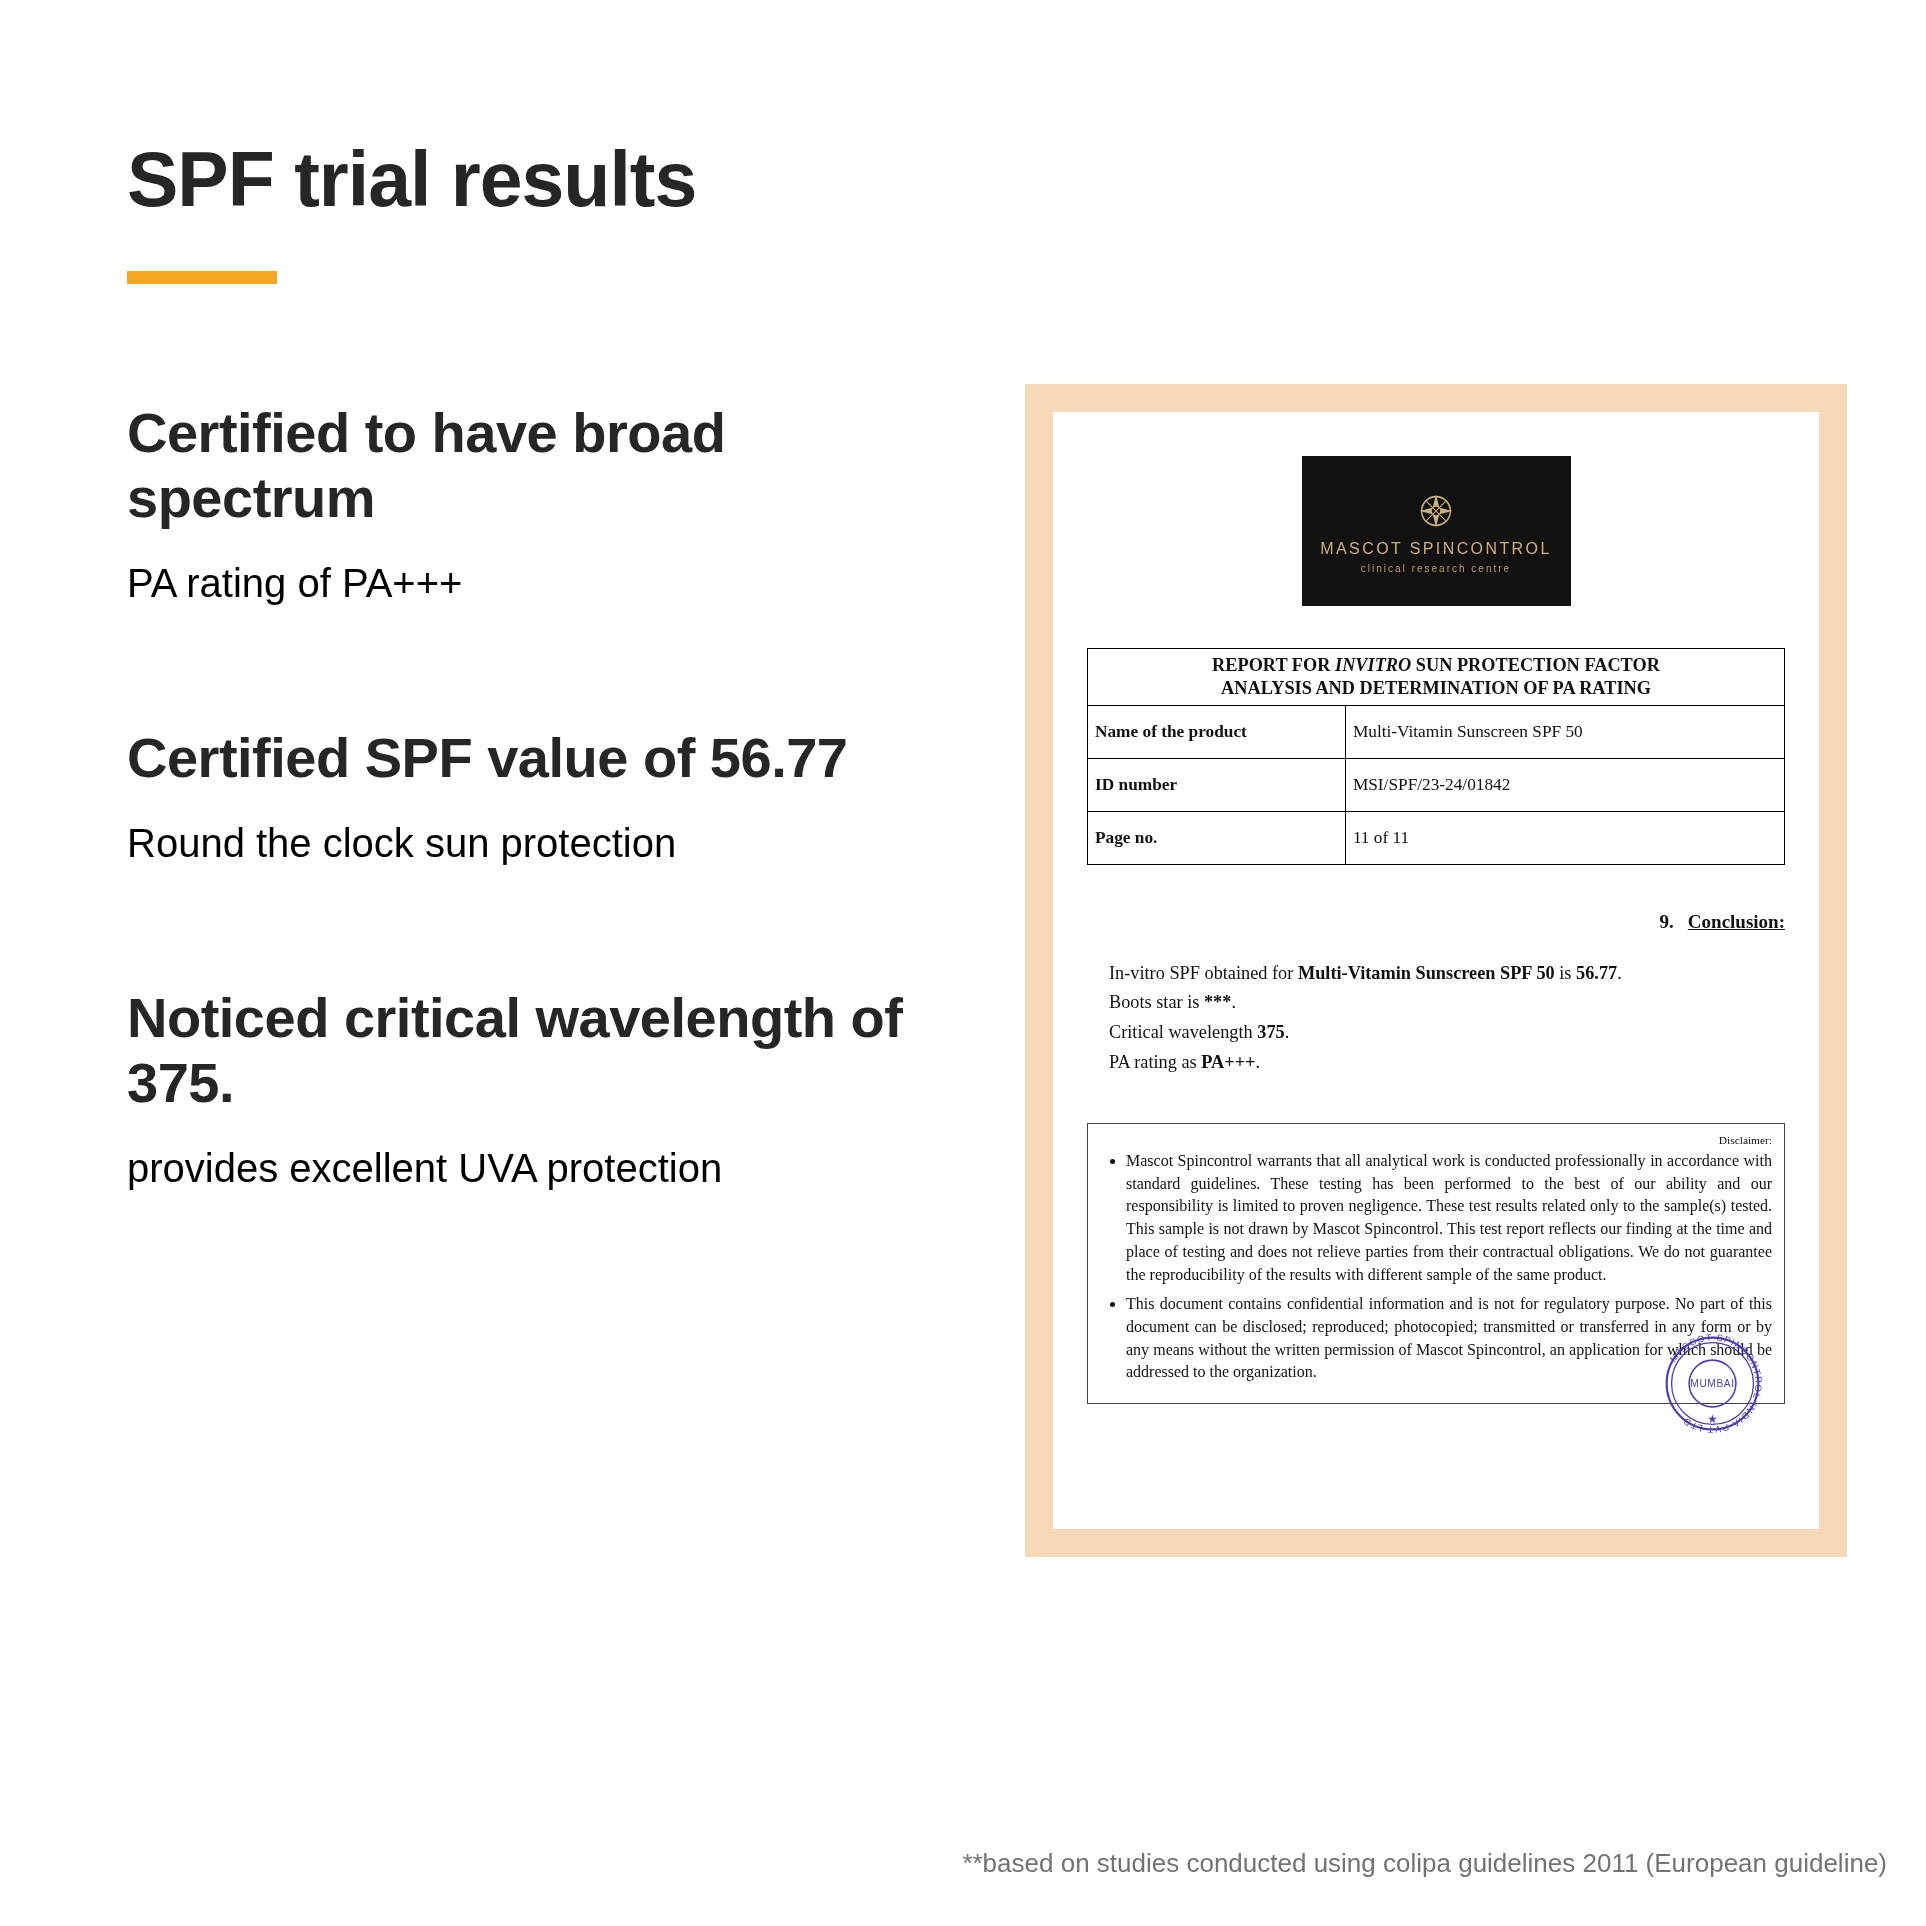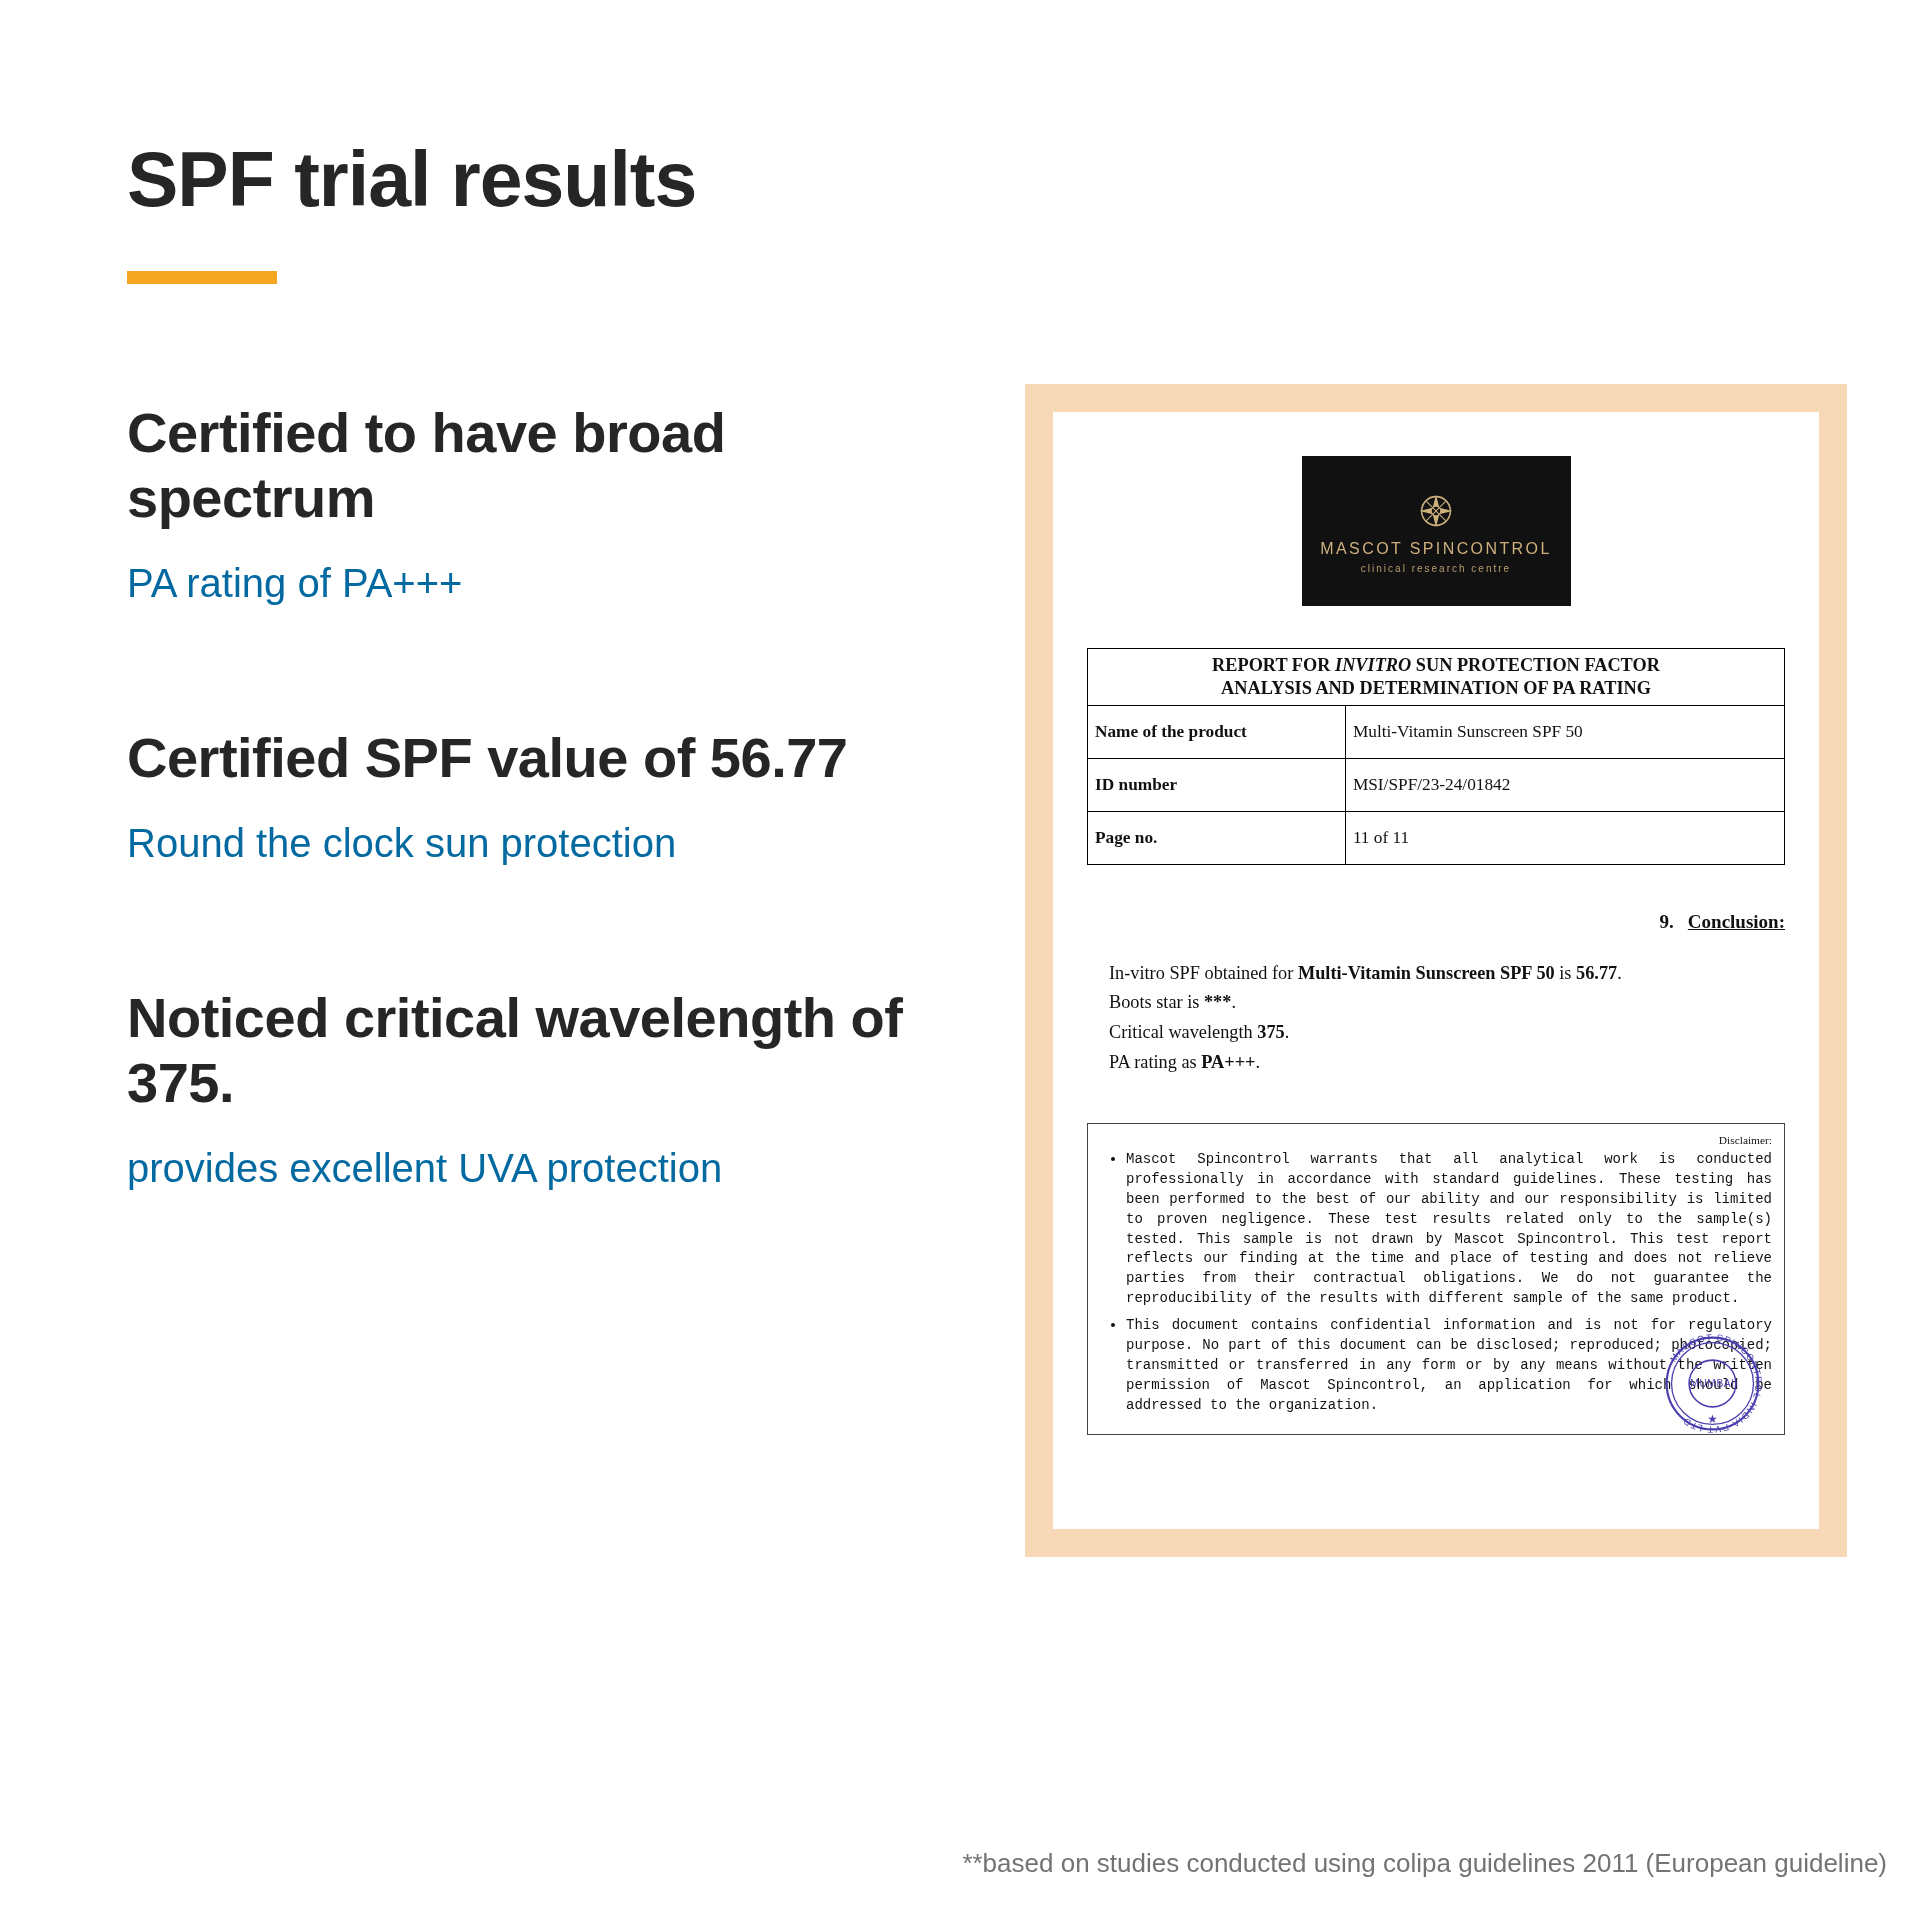--- a/index.html
+++ b/index.html
@@ -46,21 +46,21 @@
     font-weight: bold;
     line-height: 1.16;
     color: #262626;
     margin: 0;
     max-width: 792px;
     letter-spacing: -0.5px;
   }
   .feature-sub {
     font-size: 40px;
     font-weight: 400;
-    color: #0369a1;
+    color: #000000;
     margin: 26px 0 0 0;
     line-height: 1.3;
   }
 
   .footnote {
     position: absolute;
     right: 40px;
     bottom: 48px;
     font-size: 26px;
     color: #737373;
@@ -175,25 +175,24 @@
     font-size: 11.4px;
     font-weight: normal;
     margin: 0 0 4px 12px;
     text-align: right;
   }
   .disclaimer-box ul {
     margin: 0;
     padding-left: 26px;
   }
   .disclaimer-box li {
-    font-size: 14px;
+    font-size: 16px;
     line-height: 1.42;
     text-align: justify;
     margin-bottom: 7px;
-    font-family: Liberation Mono, monospace;
   }
 
   .stamp {
     position: absolute;
     right: 48px;
     bottom: 87px;
     width: 117px;
     height: 117px;
   }
   .stamp svg { display: block; }

